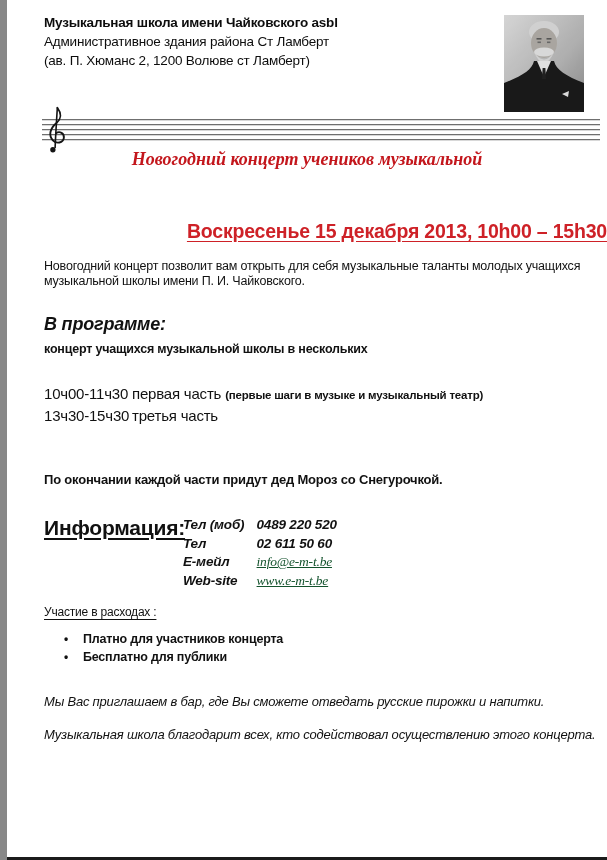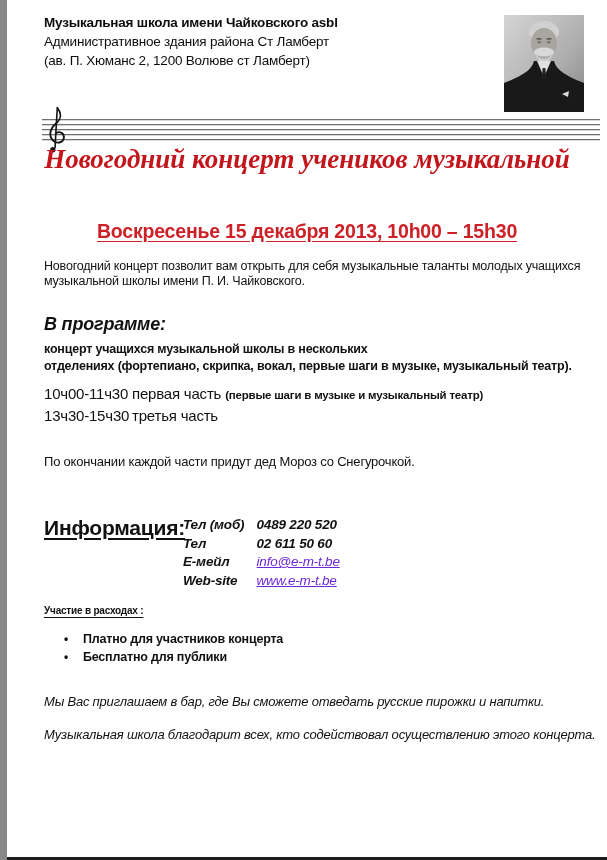--- a/index.html
+++ b/index.html
@@ -23,55 +23,55 @@
 
   
   .staff { position:absolute; left:35px; top:119px; width:558px; height:22px; }
   .staff-line { position:absolute; left:0; right:0; height:2px;
     background:linear-gradient(to bottom,#6f6f6f 0 45%,#d8d8d8 55% 100%); }
   .clef { position:absolute; left:37px; top:106px; }
 
   
   .main-title { position:absolute; left:0; right:0; top:142px; text-align:center;
     font-family:"Liberation Serif", serif; font-style:italic; font-weight:bold;
-    font-size:27px; line-height:34px; color:#c3161c; letter-spacing:0; }
-  .date-line { position:absolute; left:0; right:0; top:220px; text-align:center;
+    font-size:18px; line-height:34px; color:#c3161c; letter-spacing:0; }
+  .date-line { position:absolute; left:0; right:0; top:220px; text-align:right;
     font-weight:bold; font-size:19.5px; color:#ce2127;
     text-decoration:underline; text-underline-offset:3px; }
 
   
   .intro { position:absolute; left:37px; top:259px; width:542px;
     font-size:12.5px; line-height:15px; }
   .prog-heading { position:absolute; left:37px; top:314px;
     font-size:18px; font-weight:bold; font-style:italic;text-align:center; }
   .prog-desc { position:absolute; left:37px; top:341px; width:555px;
     font-size:12.5px; line-height:16.5px; font-weight:bold; }
 
   .schedule { position:absolute; left:37px; top:384px; width:555px;
     font-size:15px; line-height:20.5px; }
   .sch-time { display:inline-block; width:88px; }
   .sch-note { font-size:11.5px; font-weight:bold; }
 
-  .after-note { position:absolute; left:37px; top:454px;
-    font-size:13px; font-weight:normal; }
+  .after-note { position:absolute; left:37px; top:472px;
+    font-size:13px; font-weight:bold; }
 
   
   .info-heading { position:absolute; left:37px; top:516px;
     font-size:21px; font-weight:bold; text-decoration:underline;
     text-underline-offset:3px; }
   .contacts { position:absolute; left:176px; top:516px;
     font-size:13.5px; line-height:18.5px; font-style:italic; font-weight:bold; }
   .contact-label { display:inline-block; width:70px; font-style:italic; }
   .contact-value { font-style:italic; }
-  .contact-link { color:#6d28d9; font-weight:normal;
-    text-decoration:underline; cursor:pointer; }
+  .contact-link { color:#14532d; font-weight:normal;
+    text-decoration:underline; cursor:pointer;font-family:Liberation Serif, serif; }
 
   
   .part-heading { position:absolute; left:37px; top:605px;
-    font-size:10px; font-weight:bold; text-decoration:underline;
+    font-size:12px; font-weight:normal; text-decoration:underline;
     text-underline-offset:3px; }
   .bullets { position:absolute; left:57px; top:631px; list-style:none; }
   .bullets li { position:relative; padding-left:19px;
     font-size:12.5px; font-weight:bold; line-height:17.5px; }
   .bullets li::before { content:"•"; position:absolute; left:0; top:0; font-size:12px; }
 
   .closing-1 { position:absolute; left:37px; top:694px; width:555px;
     font-size:13px; font-style:italic; }
   .closing-2 { position:absolute; left:37px; top:727px; width:560px;
     font-size:13px; font-style:italic; }
@@ -139,21 +139,20 @@
   <div class="main-title">
     <div>Новогодний концерт учеников музыкальной</div>
   </div>
   <div class="date-line">Воскресенье 15 декабря 2013, 10h00 – 15h30</div>
 
   <div class="intro">Новогодний концерт позволит вам открыть для себя музыкальные таланты молодых учащихся музыкальной школы имени П. И. Чайковского.</div>
 
   <div class="prog-heading">В программе:</div>
   <div class="prog-desc">
     <div>концерт учащихся музыкальной школы  в нескольких</div>
-    <div>отделениях (фортепиано, скрипка, вокал, первые шаги в музыке, музыкальный театр).</div>
   </div>
 
   <div class="schedule">
     <div>
       <span class="sch-time">10ч00-11ч30</span><span>первая часть</span>
       <span class="sch-note">(первые шаги в музыке и музыкальный театр)</span>
     </div>
     <div>
       <span class="sch-time">13ч30-15ч30</span><span>третья часть</span>
     </div>

